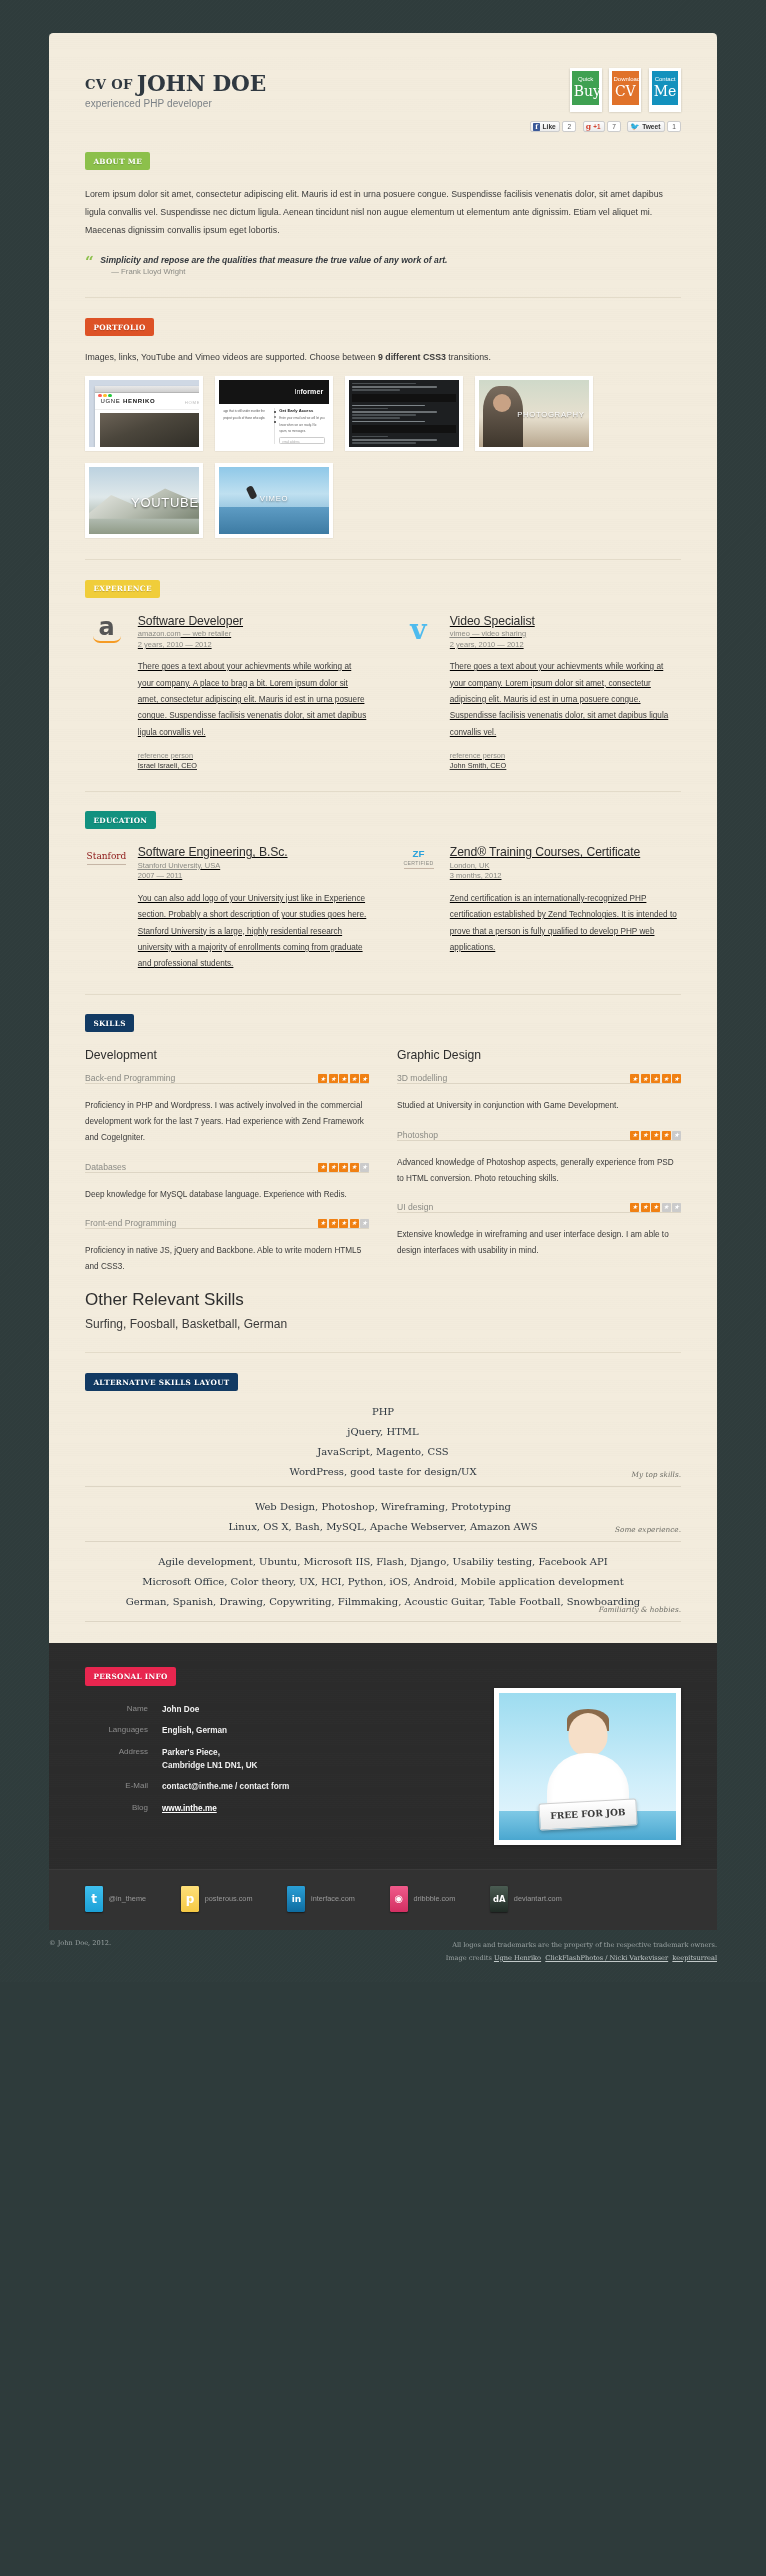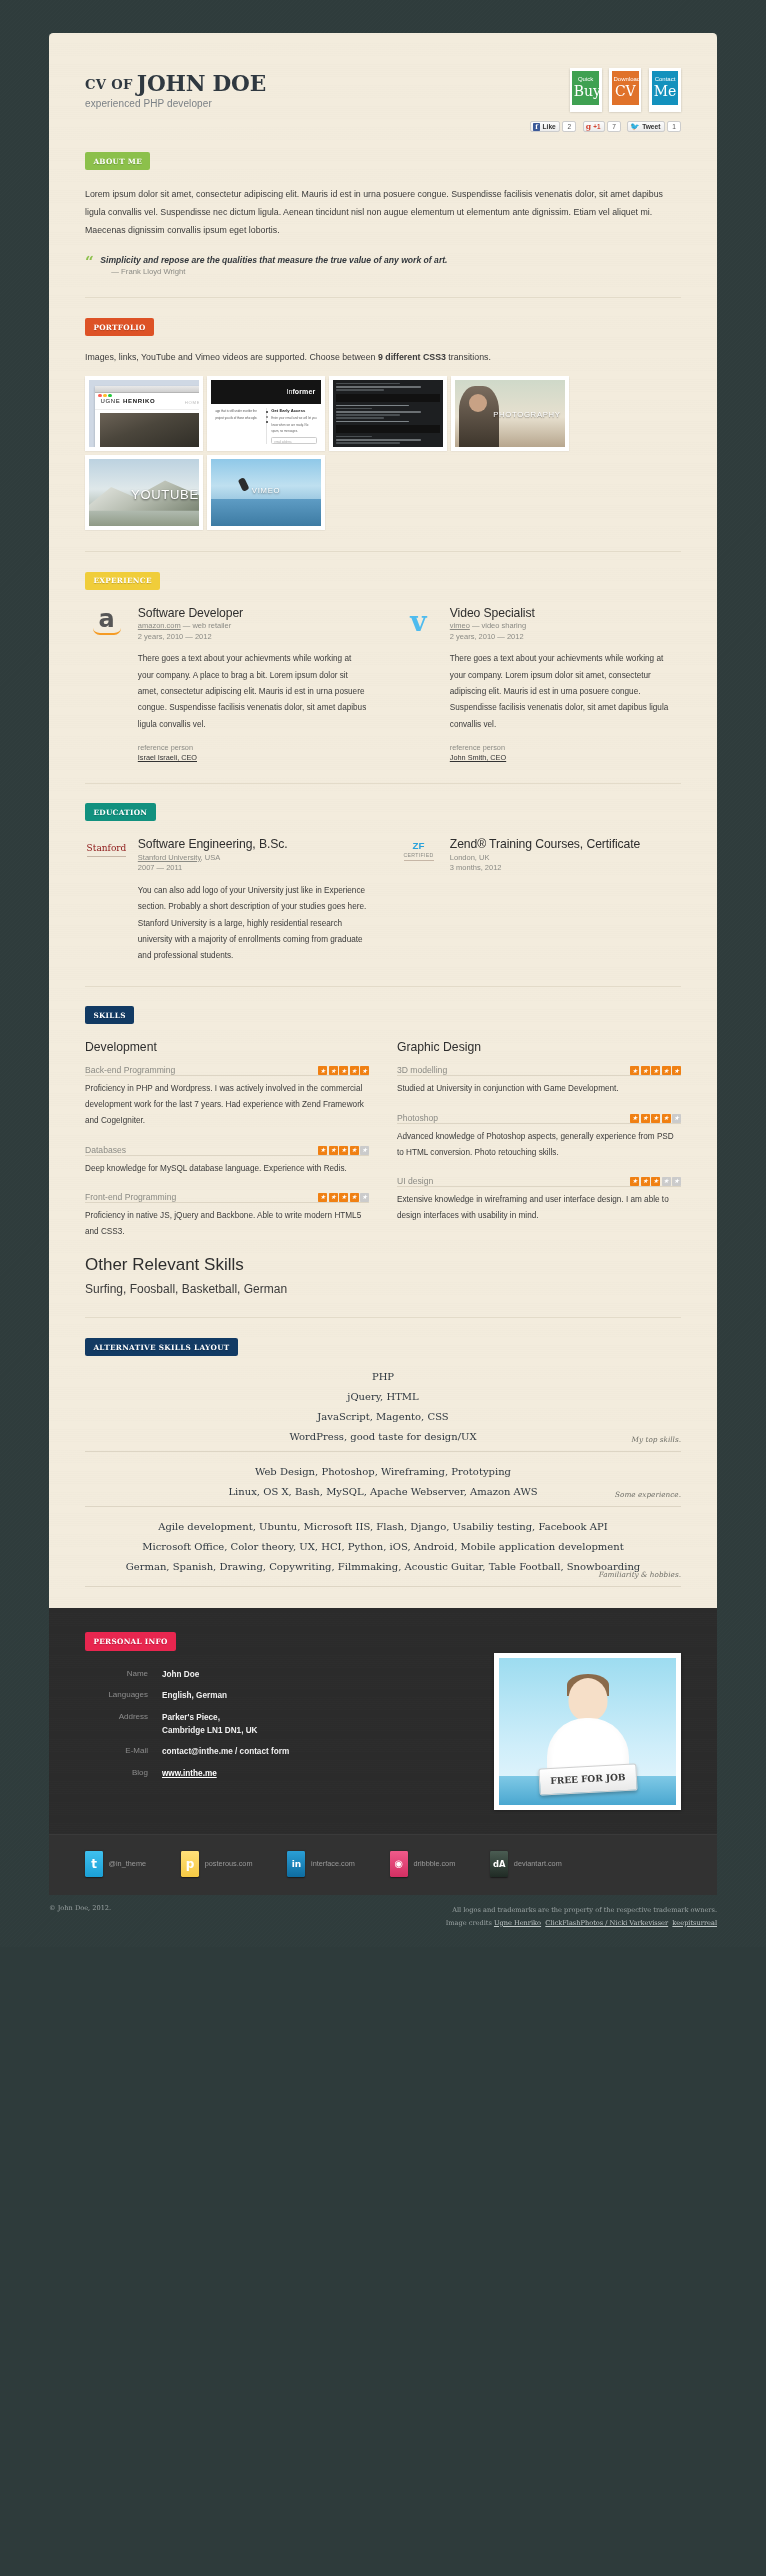--- a/index.html
+++ b/index.html
@@ -116,21 +116,21 @@
   .quote .qm {
     position: absolute; left: 0; top: 0px; color: #8cc04b; font-size: 15.3px;
     font-family: "DejaVu Serif", serif; font-weight: bold; line-height: 1;
   }
   .quote .qt { font-style: italic; font-weight: bold; font-size: 8.6px; color: #33383d; }
   .quote .qa { color: #8b8b85; font-size: 7.7px; margin-top: 2.8px; margin-left: 11px;}
 
   
   .intro { font-size: 8.8px; color: #3b3b3b; }
   .intro b { font-weight: bold; }
-  .grid { display: flex; gap: 4px; margin-top: 14px; flex-wrap: wrap; }
+  .grid { display: flex; gap: 12px; margin-top: 14px; flex-wrap: wrap; }
   .thumb {
     width: 118px; height: 75px; background: #fff; padding: 4.2px;
     box-shadow: 0 0.7px 1.4px rgba(0,0,0,0.14);
     position: relative; overflow: hidden;
   }
   .thumb .shot { width: 100%; height: 100%; position: relative; overflow: hidden; }
 
   
   .sh1 { background: #cfd8e4; }
   .sh1 .win { position:absolute; left:6.3px; top:5.6px; right:-9.8px; bottom:-4.2px; background:#fff; box-shadow:0 0.7px 2.1px rgba(0,0,0,.25); }
@@ -185,21 +185,21 @@
   .sh6 { background: linear-gradient(#8fc8e8 0%, #bfe0f0 40%, #5f9fc8 100%); position:relative;}
   .sh6 .water{position:absolute;left:0;right:0;bottom:0;height:40%;background:linear-gradient(#5e9cc4,#3d7ba3);}
   .sh6 .lbl{position:absolute;left:0;right:0;top:40%;text-align:center;color:#fff;font-size:7.7px;letter-spacing:0.7px;text-shadow:0 0.7px 2.1px rgba(0,0,0,.5);}
   .sh6 .diver{position:absolute;left:26%;top:28%;width:7px;height:12.5px;background:#2c2c2c;transform:rotate(-25deg);border-radius:2.8px;}
 
   
   .twocol { display: flex; gap: 28px; }
   .col { flex: 1; }
   .item { display: flex; gap: 9.8px; }
   .item .logo-box { width: 43px; flex: 0 0 43px; text-align: center; padding-top: 4.2px; }
-  .item .content { flex: 1; }
+  .item .content { flex: 1; text-decoration: underline; }
   .item h3 { font-size: 12.2px; font-weight: normal; color: #2e2e2e; letter-spacing: -0.1px; }
   .item .meta { font-size: 7.5px; color: #8b8b85; margin-top: 1.4px; line-height: 1.45; }
   .item .meta a { color: #8b8b85; text-decoration: underline; }
   .item .meta .dates { display: block; }
   .item .desc { font-size: 8.2px; color: #3b3b3b; line-height: 2.0; margin-top: 8.4px; }
   .refblock { margin-top: 9.8px; font-size: 7.3px; color: #8b8b85; }
   .refblock .rname { display: block; color: #333; text-decoration: underline; margin-top: 0.7px;}
 
   
   .amazon-a { font-family: "DejaVu Sans", sans-serif; font-size: 24px; font-weight: bold; color: #565656; line-height: .8;}
@@ -213,21 +213,21 @@
   
   .skills-head { font-size: 12.2px; font-weight: normal; color: #2e2e2e; margin-bottom: 11px; }
   .srow { margin-bottom: 4.2px; }
   .sname-line { display: flex; justify-content: space-between; align-items: flex-end;
       border-bottom: 0.7px solid #ddd5c4; padding-bottom: 0; }
   .sname { font-size: 8.6px; color: #8b8b85; }
   .stars { display: flex; gap: 1.4px; }
   .star { width: 9px; height: 9px; background: #f08013; display:flex; align-items:center; justify-content:center;
       color:#fff; font-size: 6.3px; line-height: 1; border-radius: 0.7px; }
   .star.off { background: #cbcbcb; }
-  .sdesc { font-size: 8.2px; color: #3b3b3b; line-height: 1.95; margin-top: 5px; margin-bottom: 15.3px; }
+  .sdesc { font-size: 8.2px; color: #3b3b3b; line-height: 1.95; margin-top: 14px; margin-bottom: 15.3px; }
   .other-head { font-size: 17px; color: #2e2e2e; margin-top: 4.2px; margin-bottom: 7px;}
   .other-list { font-size: 12px; color: #3b3b3b; }
 
   
   .altgroup { position: relative; padding-bottom: 4.2px; }
   .altgroup + .altgroup { border-top: 0.7px solid #ddd5c4; padding-top: 9.8px; }
   .altline { text-align: center; font-family: "DejaVu Serif", serif; font-size: 10px; color: #2f3840; line-height: 2.0; }
   .altnote { position: absolute; right: 0; bottom: 7px; font-style: italic; font-size: 7.3px; color: #6f6f68; font-family:"DejaVu Serif", serif;}
   .altwrap { margin-top: 11px; }
   .altgroup.last { border-bottom: 0.7px solid #ddd5c4; padding-bottom: 9.8px; }
@@ -519,20 +519,21 @@
                   <span class="z">ZF</span>
                   <span class="c">CERTIFIED</span>
                 </span>
               </div>
               <div class="content">
                 <h3>Zend® Training Courses, Certificate</h3>
                 <div class="meta">
                   <span>London, UK</span>
                   <span class="dates">3 months, 2012</span>
                 </div>
+                <div class="desc">Zend certification is an internationally-recognized PHP certification established by Zend Technologies. It is intended to prove that a person is fully qualified to develop PHP web applications.</div>
               </div>
             </div>
           </div>
 
         </div>
       </div>
 
       <div class="sect">
         <span class="tag tag-skills">SKILLS</span>
         <div class="sect-body twocol">

